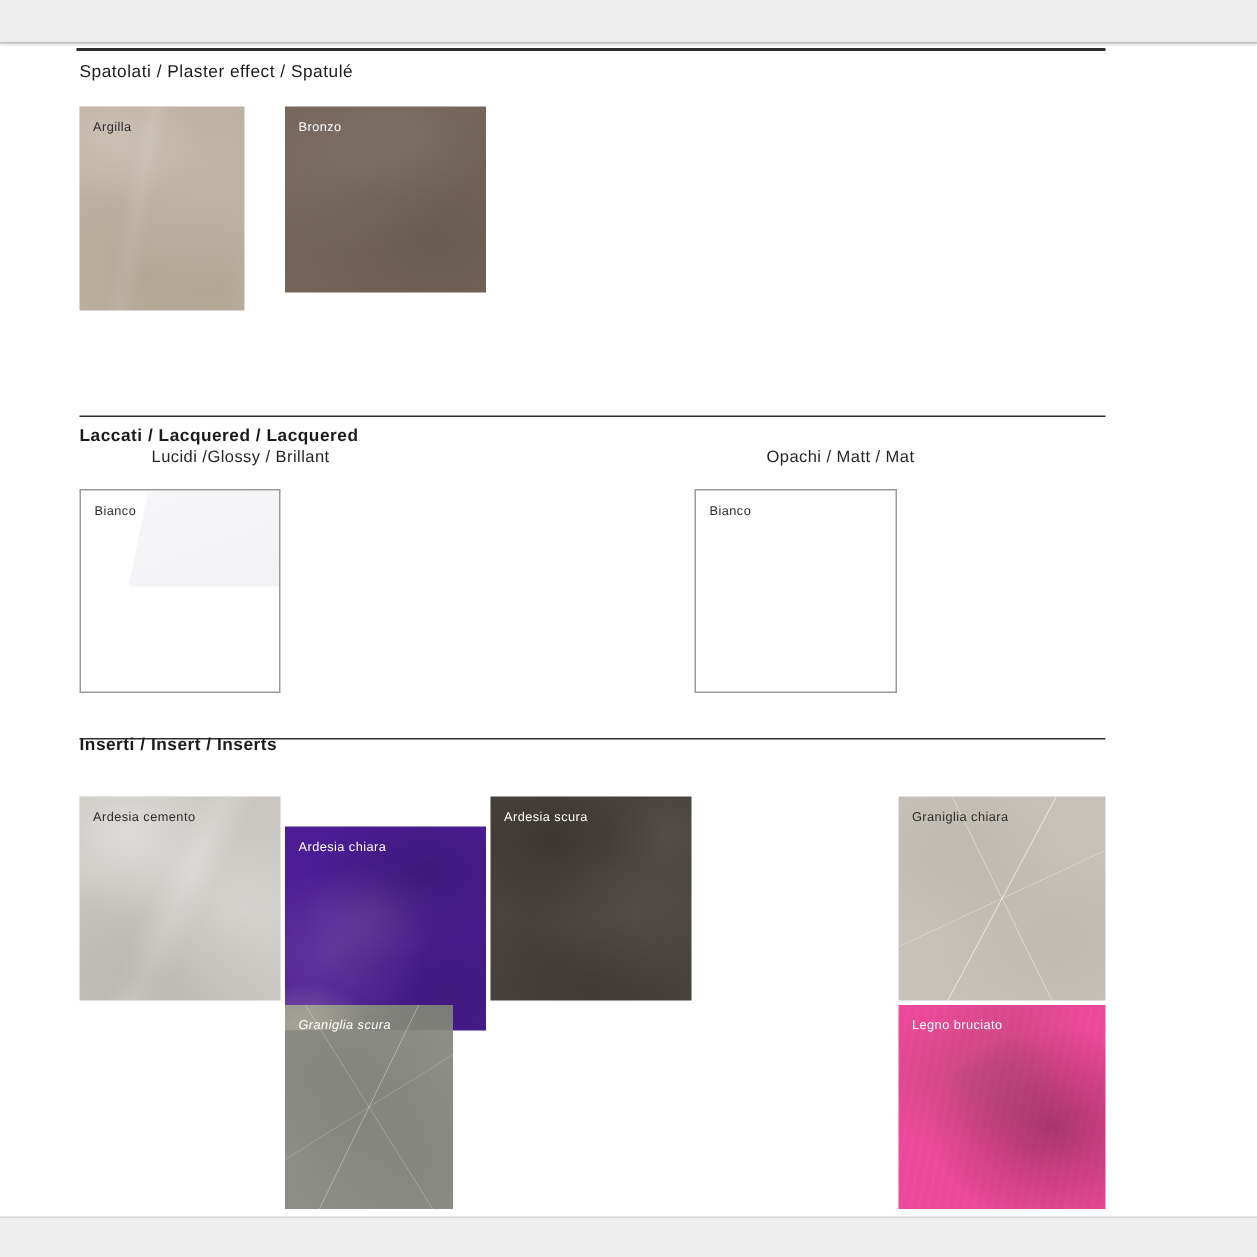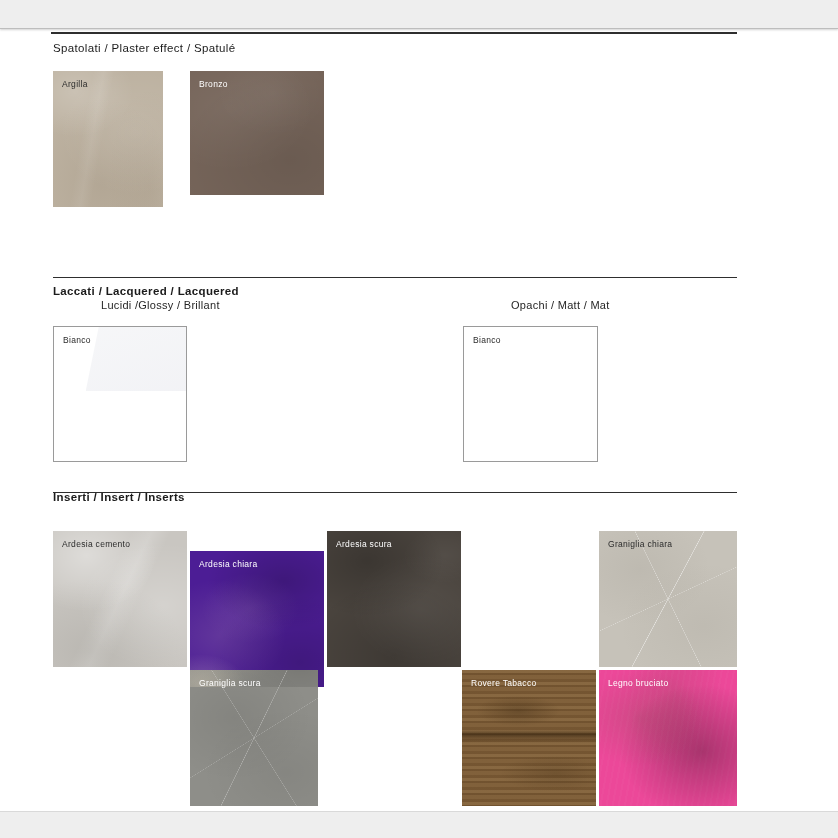--- a/index.html
+++ b/index.html
@@ -156,27 +156,24 @@
     </div>
 
     <div class="swatch tx-ardesia-scura" style="left: 327px; top: 531px; width: 134px; height: 136px; background-color: rgb(74, 68, 62);">
       <span class="swatch-label" style="color: rgb(255, 255, 255);">Ardesia scura</span>
     </div>
 
     <div class="swatch tx-graniglia-chiara" style="left: 599px; top: 531px; width: 138px; height: 136px; background-color: rgb(198, 194, 185);">
       <span class="swatch-label" style="color: rgb(43, 43, 43);">Graniglia chiara</span>
     </div>
 
-    <div class="swatch tx-graniglia-scura" style="left: 190px; top: 670px; width: 128px; height: 136px; background-color: rgb(142, 142, 137);">
+    <div class="swatch tx-graniglia-scura" style="left: 190px; top: 670px; width: 112px; height: 136px; background-color: rgb(142, 142, 137); font-style: italic;">
       <span class="swatch-label" style="color: rgb(255, 255, 255);">Graniglia scura</span>
     </div>
 
-    <div class="swatch tx-rovere" style="left: 462px; top: 670px; width: 134px; height: 136px; background-color: rgb(122, 90, 53);">
-      <span class="swatch-label" style="color: rgb(255, 255, 255);">Rovere Tabacco</span>
-    </div>
 
     <div class="swatch tx-bruciato" style="left: 599px; top: 670px; width: 138px; height: 136px; background-color: #ec4899;">
       <span class="swatch-label" style="color: rgb(255, 255, 255);">Legno bruciato</span>
     </div>
   </div>
 
   <div class="chrome-bar bottom"></div>
 </div>
 
 </body></html>

